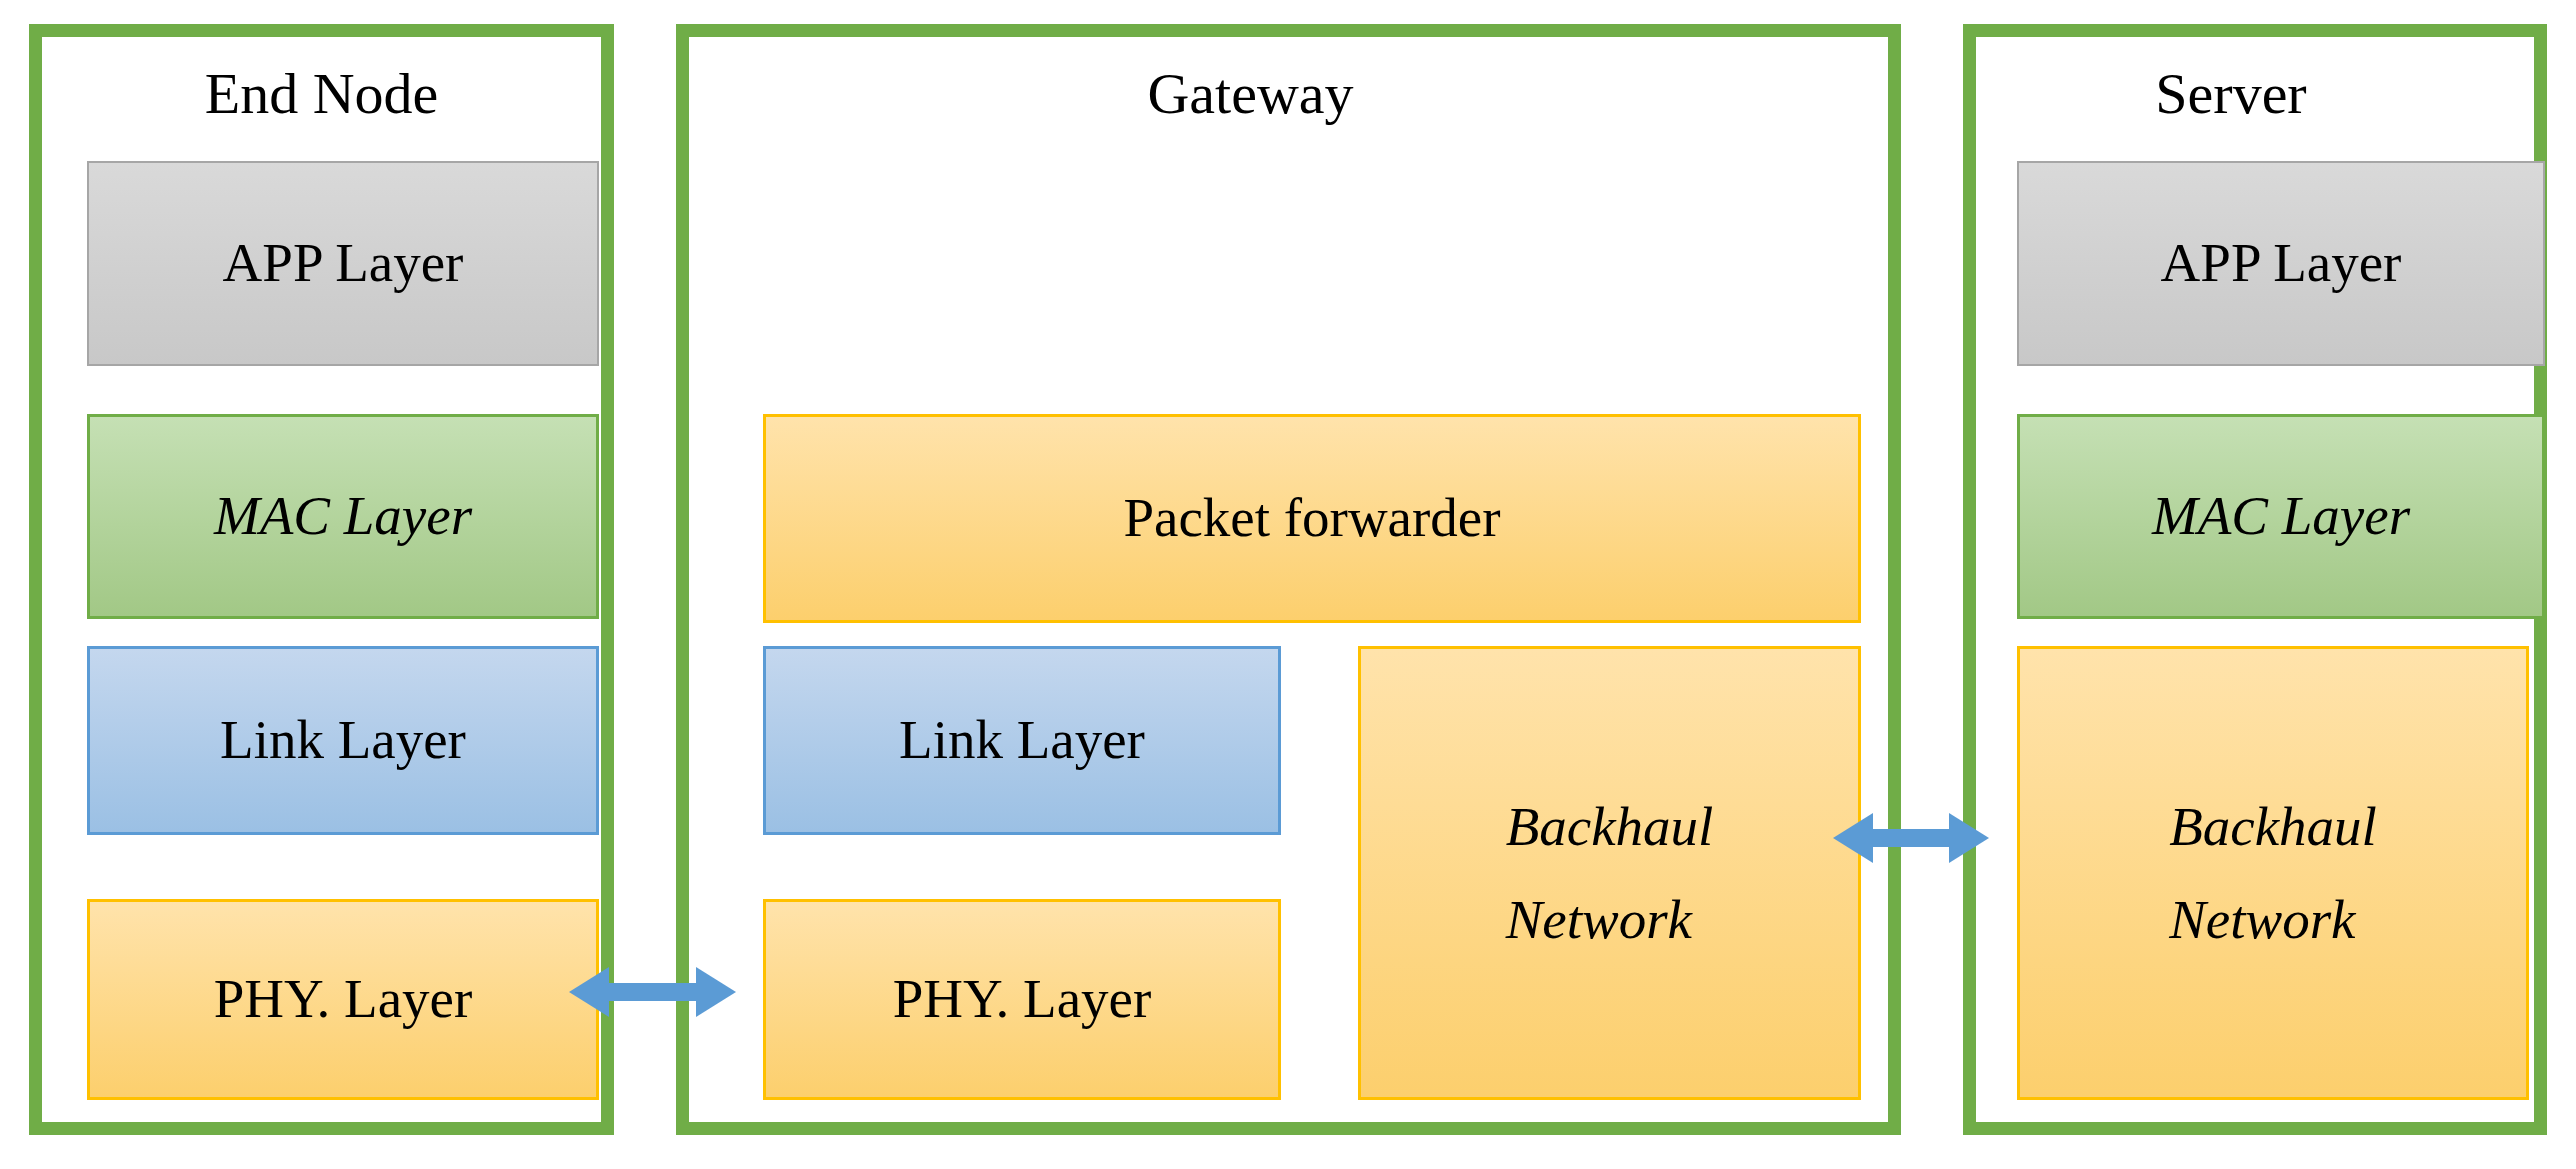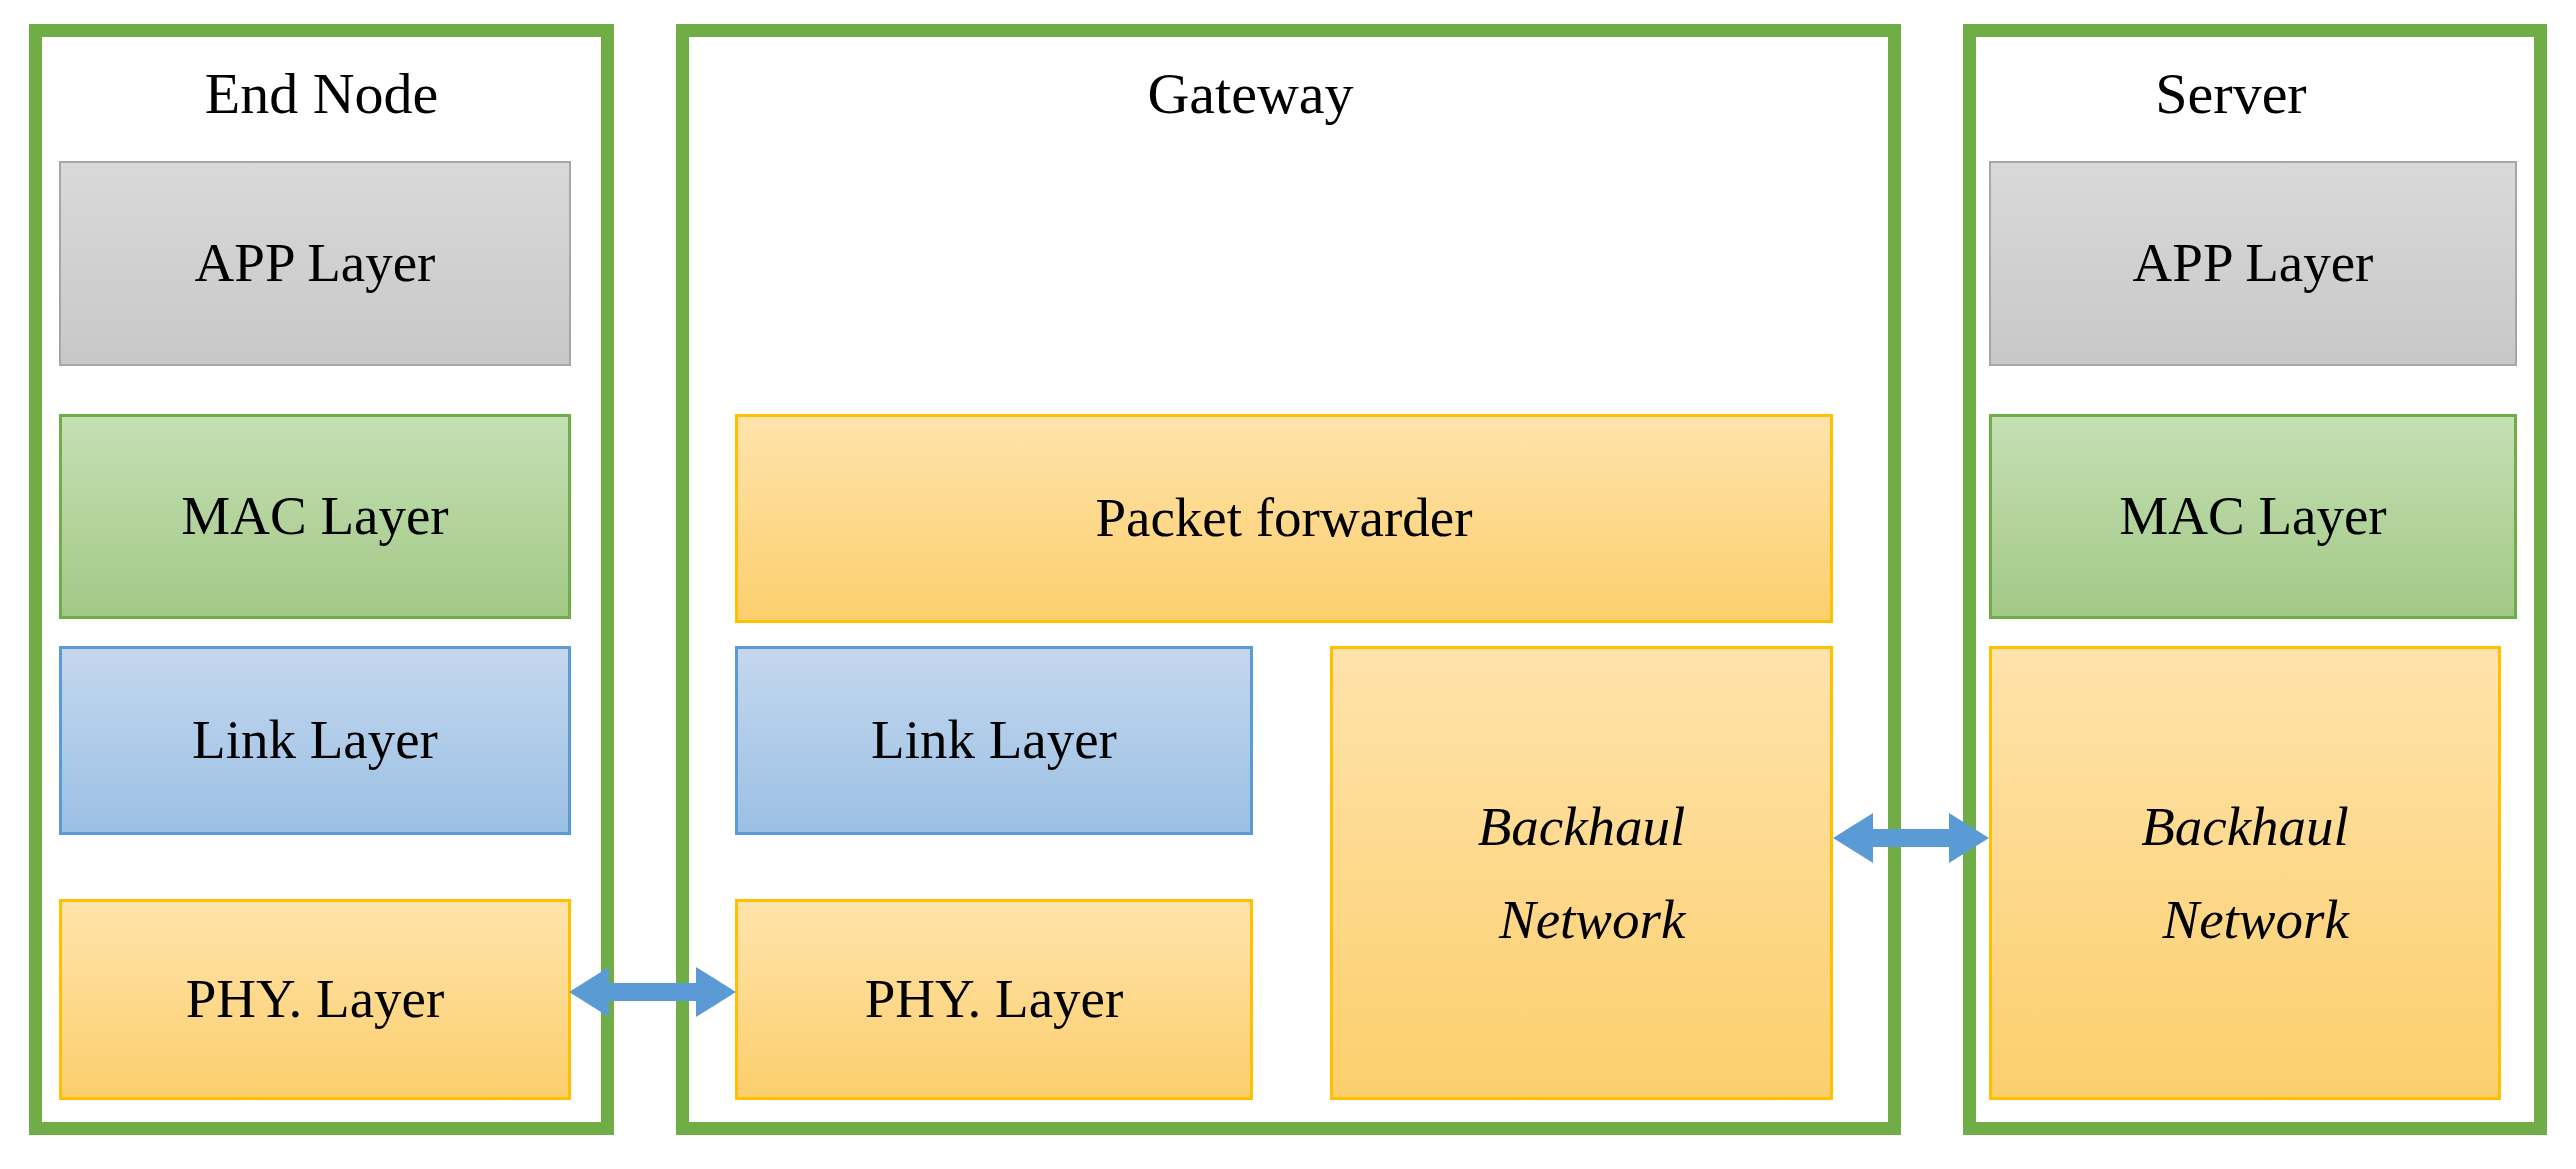--- a/index.html
+++ b/index.html
@@ -45,32 +45,34 @@
   #title-gateway  { left: 638px;  width: 1225px; }
   #title-server   { left: 1939px; width: 584px;  }
 
   
   .box {
     position: absolute;
     box-sizing: border-box;
     display: flex;
     align-items: center;
     justify-content: center;
-    text-align: right;
+    text-align: left;
     font-size: 55px;
     line-height: 1.1;
     color: var(--text, #000);
+    margin-left: 28px;
   }
   .box.gray {
     background: linear-gradient(to bottom, var(--app-fill-top, #D9D9D9), var(--app-fill-bottom, #C9C9C9));
     border: 2.4px solid var(--app-border, #A6A6A6);
   }
   .box.green {
     background: linear-gradient(to bottom, var(--mac-fill-top, #C5E0B4), var(--mac-fill-bottom, #A2C886));
     border: 3.2px solid var(--mac-border, #70AD47);
+    font-style: italic;
   }
   .box.blue {
     background: linear-gradient(to bottom, var(--link-fill-top, #C4D7EE), var(--link-fill-bottom, #9BC0E4));
     border: 3.2px solid var(--link-border, #5B9BD5);
   }
   .box.orange {
     background: linear-gradient(to bottom, var(--phy-fill-top, #FFE3AB), var(--phy-fill-bottom, #FCCF6D));
     border: 3.2px solid var(--phy-border, #FFC000);
   }
   .box.two-line {

